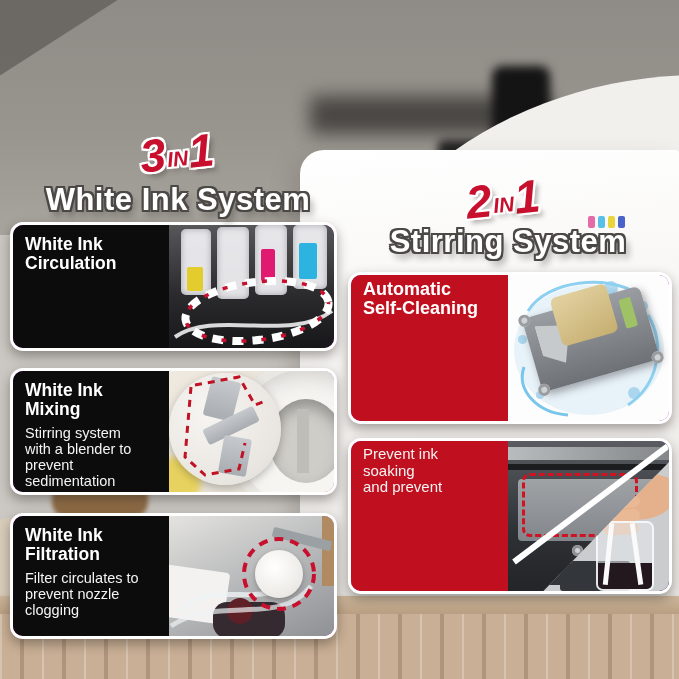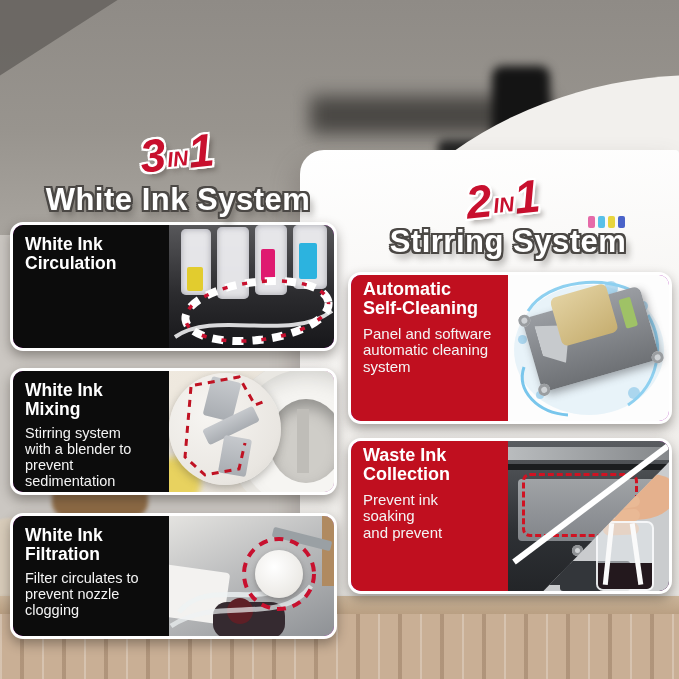--- a/index.html
+++ b/index.html
@@ -264,23 +264,20 @@
       <svg width="169" height="126" viewBox="0 0 169 126">
         <circle cx="110" cy="58" r="35" fill="none" stroke="#c8102e" stroke-width="4" stroke-dasharray="9 7"></circle>
       </svg>
     </div>
   </div>
 
   <div class="card card-r card-r1">
     <div class="panel panel-red">
       <div class="panel-title">Automatic
 Self-Cleaning</div>
-      <div class="panel-body">Panel and software
-automatic cleaning
-system</div>
     </div>
     <div class="photo ph-head">
       <div class="splash" style="left:6px;top:10px;width:150px;height:130px;background:rgba(140,200,235,.18)"></div>
       <div class="splash" style="left:96px;top:6px;width:14px;height:14px"></div>
       <div class="splash" style="left:130px;top:26px;width:10px;height:10px"></div>
       <div class="splash" style="left:10px;top:60px;width:9px;height:9px"></div>
       <div class="splash" style="left:120px;top:112px;width:12px;height:12px"></div>
       <div class="splash" style="left:28px;top:116px;width:8px;height:8px"></div>
       <svg width="162" height="146" viewBox="0 0 162 146">
         <path d="M20,36 C40,4 100,0 128,18" fill="none" stroke="#8ed0f0" stroke-width="3"></path>
@@ -295,22 +292,20 @@
           <div class="screw" style="left:-4px;top:-4px"></div>
           <div class="screw" style="right:-4px;bottom:-4px"></div>
           <div class="screw" style="left:-4px;bottom:-4px"></div>
         </div>
       </div>
     </div>
   </div>
 
   <div class="card card-r card-r2">
     <div class="panel panel-red">
-      <div class="panel-title">Waste Ink
-Collection</div>
       <div class="panel-body">Prevent ink
 soaking
 and prevent</div>
     </div>
     <div class="photo ph-waste">
       <div class="rail1"></div>
       <div class="rail2"></div>
       <div class="panel2"></div>
       <div class="dashed-rect"></div>
       <div class="screw"></div>

